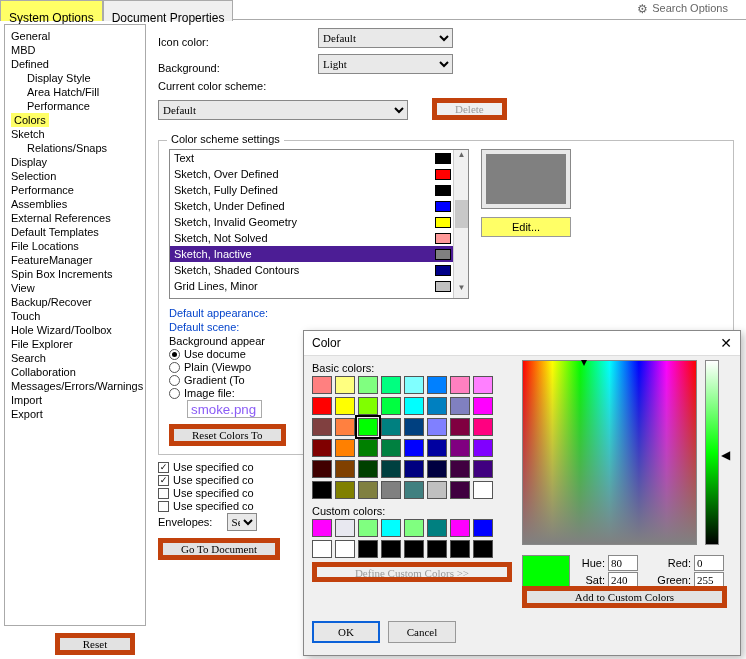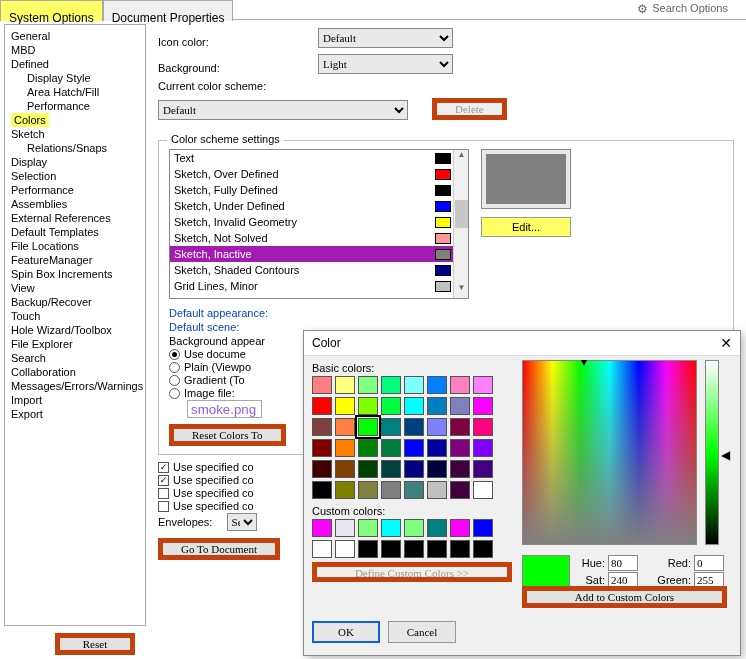--- a/index.html
+++ b/index.html
@@ -22,21 +22,21 @@
   .sel1{width:135px}
   .sel2{width:250px}
   .btn{font:11px "Segoe UI";height:22px;padding:0 18px;background:#e2e2e2;border:5px solid #c2410c;cursor:default}
   .btn.dis{color:#9a9a9a;background:#efefef}
   .group{border:1px solid #bfbfbf;margin-top:20px;padding:8px 8px 8px 10px;position:relative}
   .gtitle{position:absolute;top:-8px;left:8px;background:#fff;padding:0 4px;font-size:11px}
   .listwrap{display:flex;gap:12px}
   .listbox{width:300px;height:150px;border:1px solid #888;overflow:hidden;position:relative}
   .listinner{width:285px}
   .li{display:flex;justify-content:space-between;align-items:center;padding:0 4px;height:16px}
-  .li.sel{background:#a21caf;color:#fff}
+  .li.sel{background:#4c1d95;color:#fff}
   .sw{width:16px;height:11px;border:1px solid #000}
   .scroll{position:absolute;right:0;top:0;width:15px;height:100%;background:#f0f0f0;border-left:1px solid #ccc}
   .scroll .thumb{position:absolute;left:1px;top:50px;width:13px;height:28px;background:#c8c8c8}
   .scroll .arr{position:absolute;left:0;width:15px;height:15px;text-align:center;font-size:8px;color:#666}
   .preview{display:flex;flex-direction:column;align-items:flex-end;gap:8px}
   .pvbox{width:90px;height:60px;border:1px solid #888;background:#808080;box-shadow:inset 0 0 0 4px #e8e8e8}
   .edit{width:90px;height:20px;background:#ffff66;border:1px solid #999;text-align:center;line-height:18px;font-size:11px}
   .link{color:#0645cc;display:block;margin:2px 0}
   .radio-row{display:flex;align-items:center;gap:4px;margin:1px 0}
   .radio{width:11px;height:11px;border:1px solid #555;border-radius:50%;display:inline-block;position:relative}

